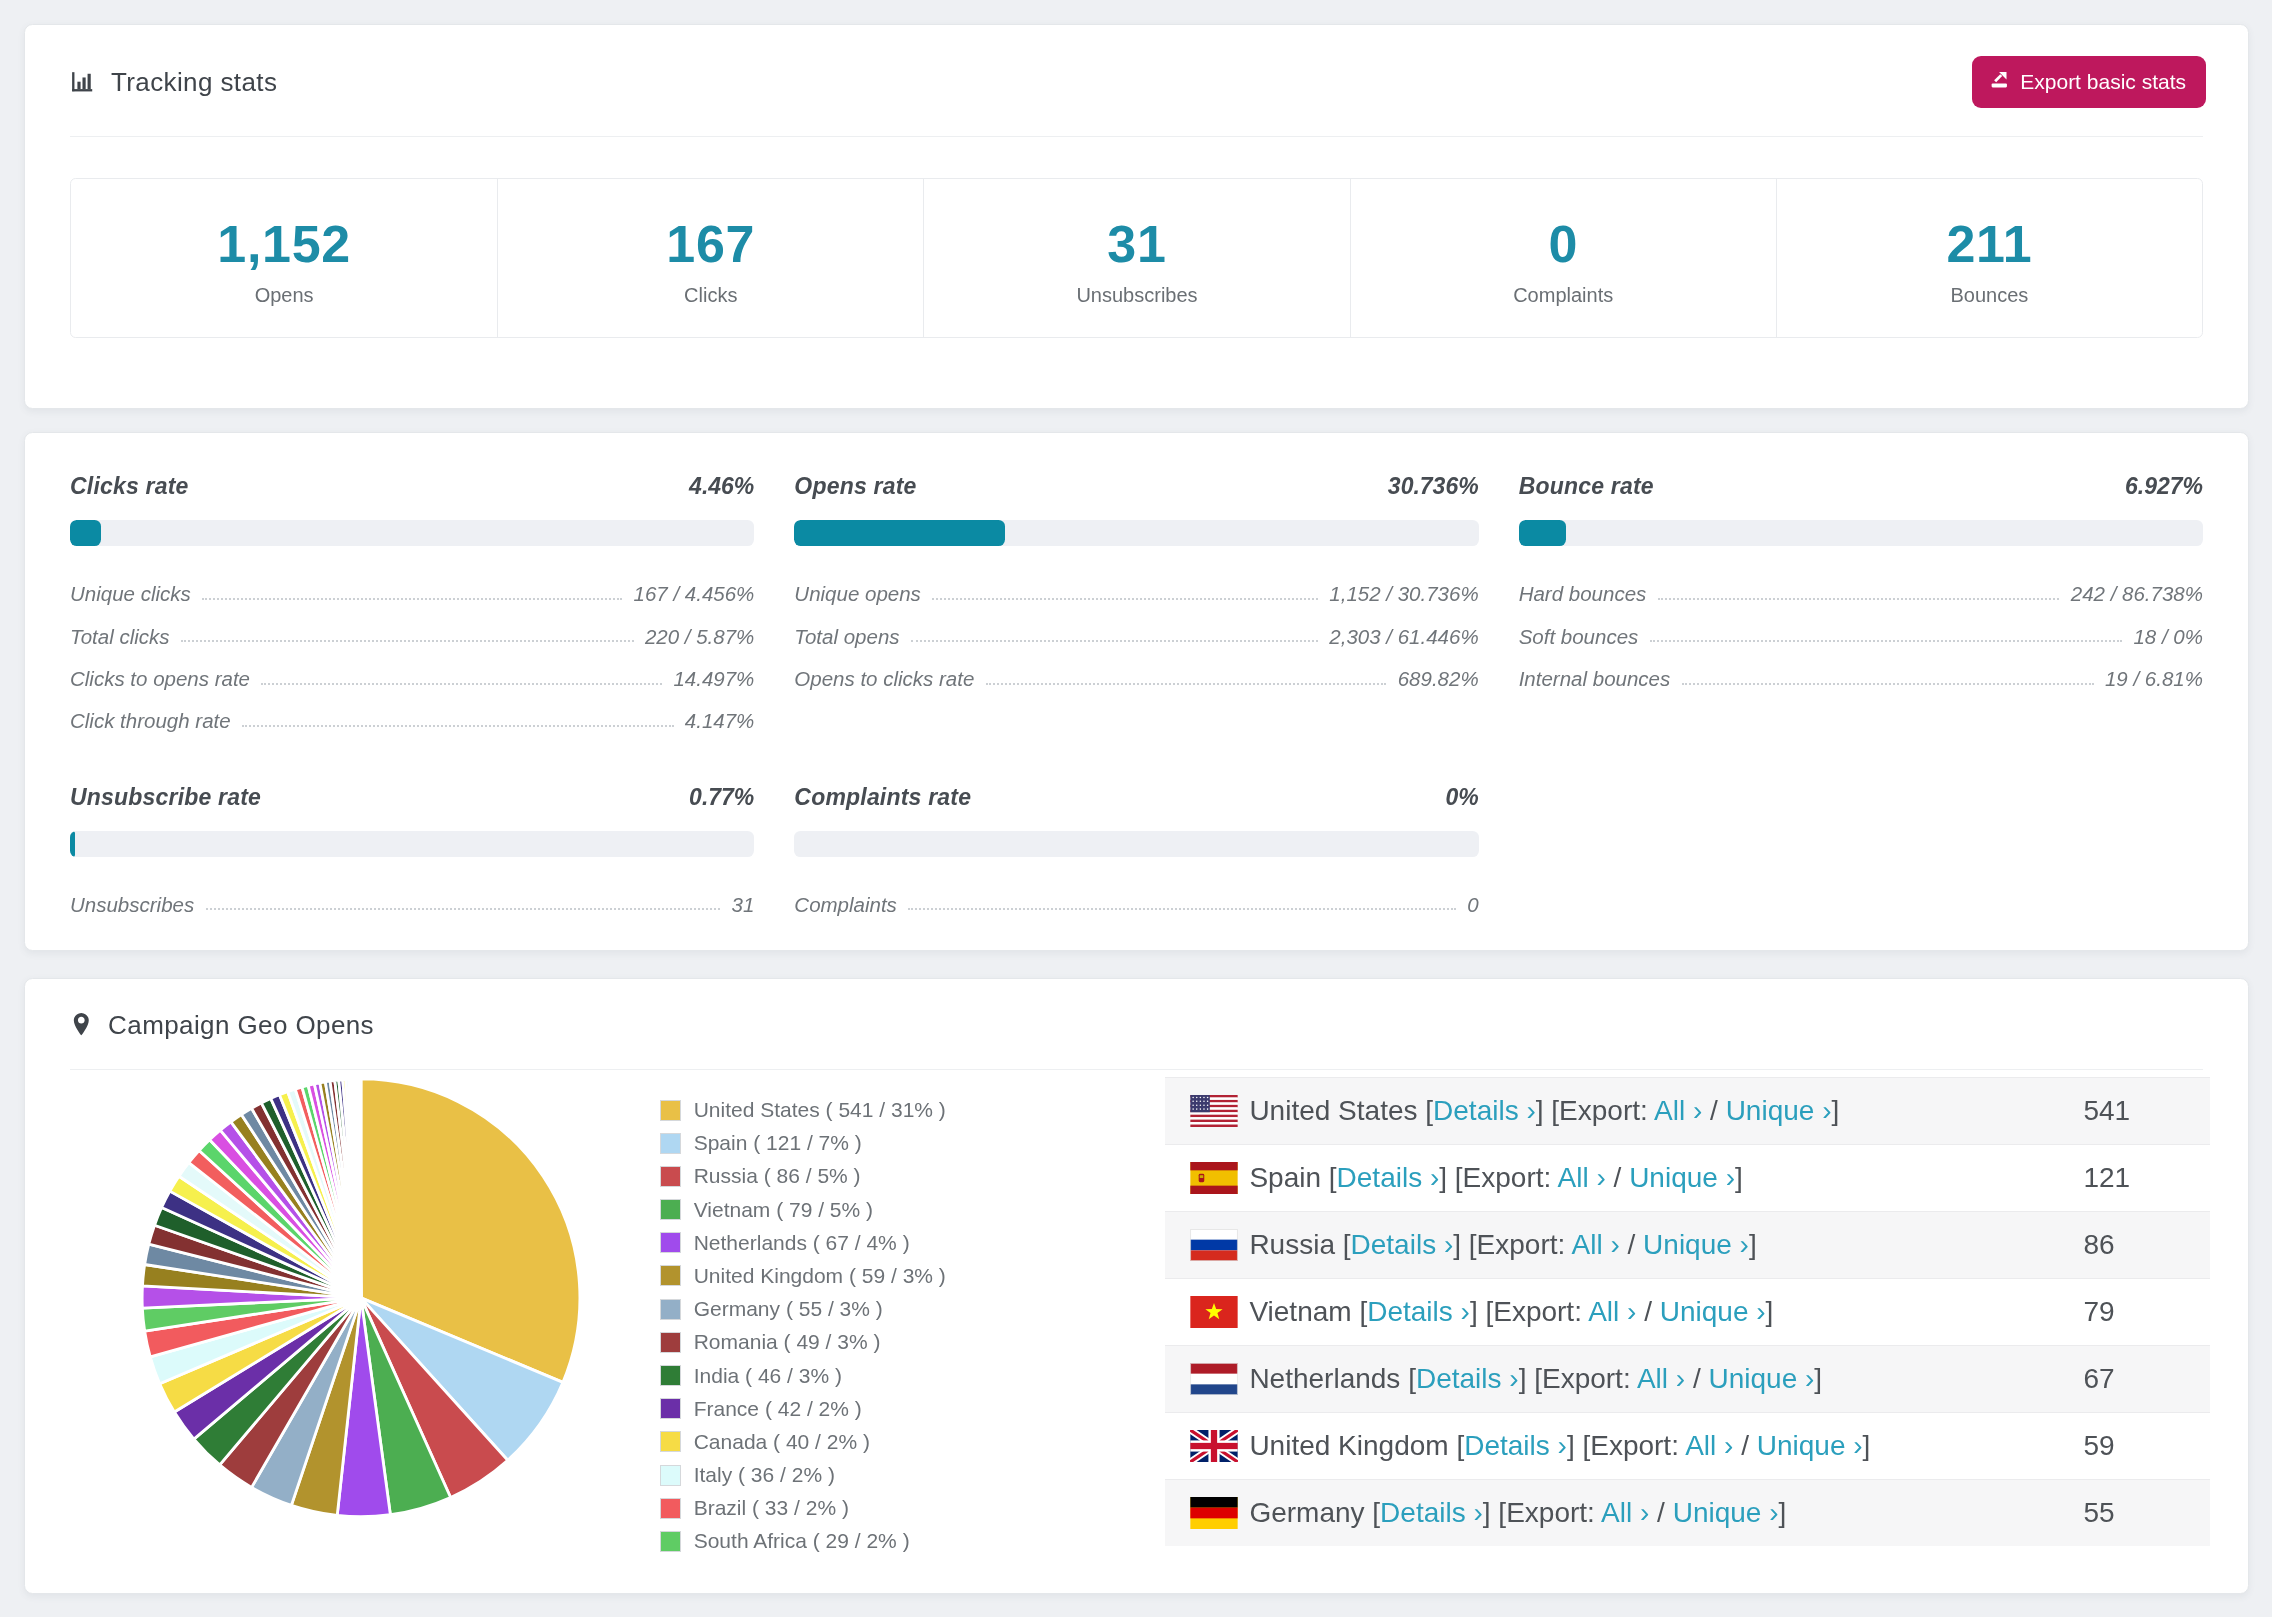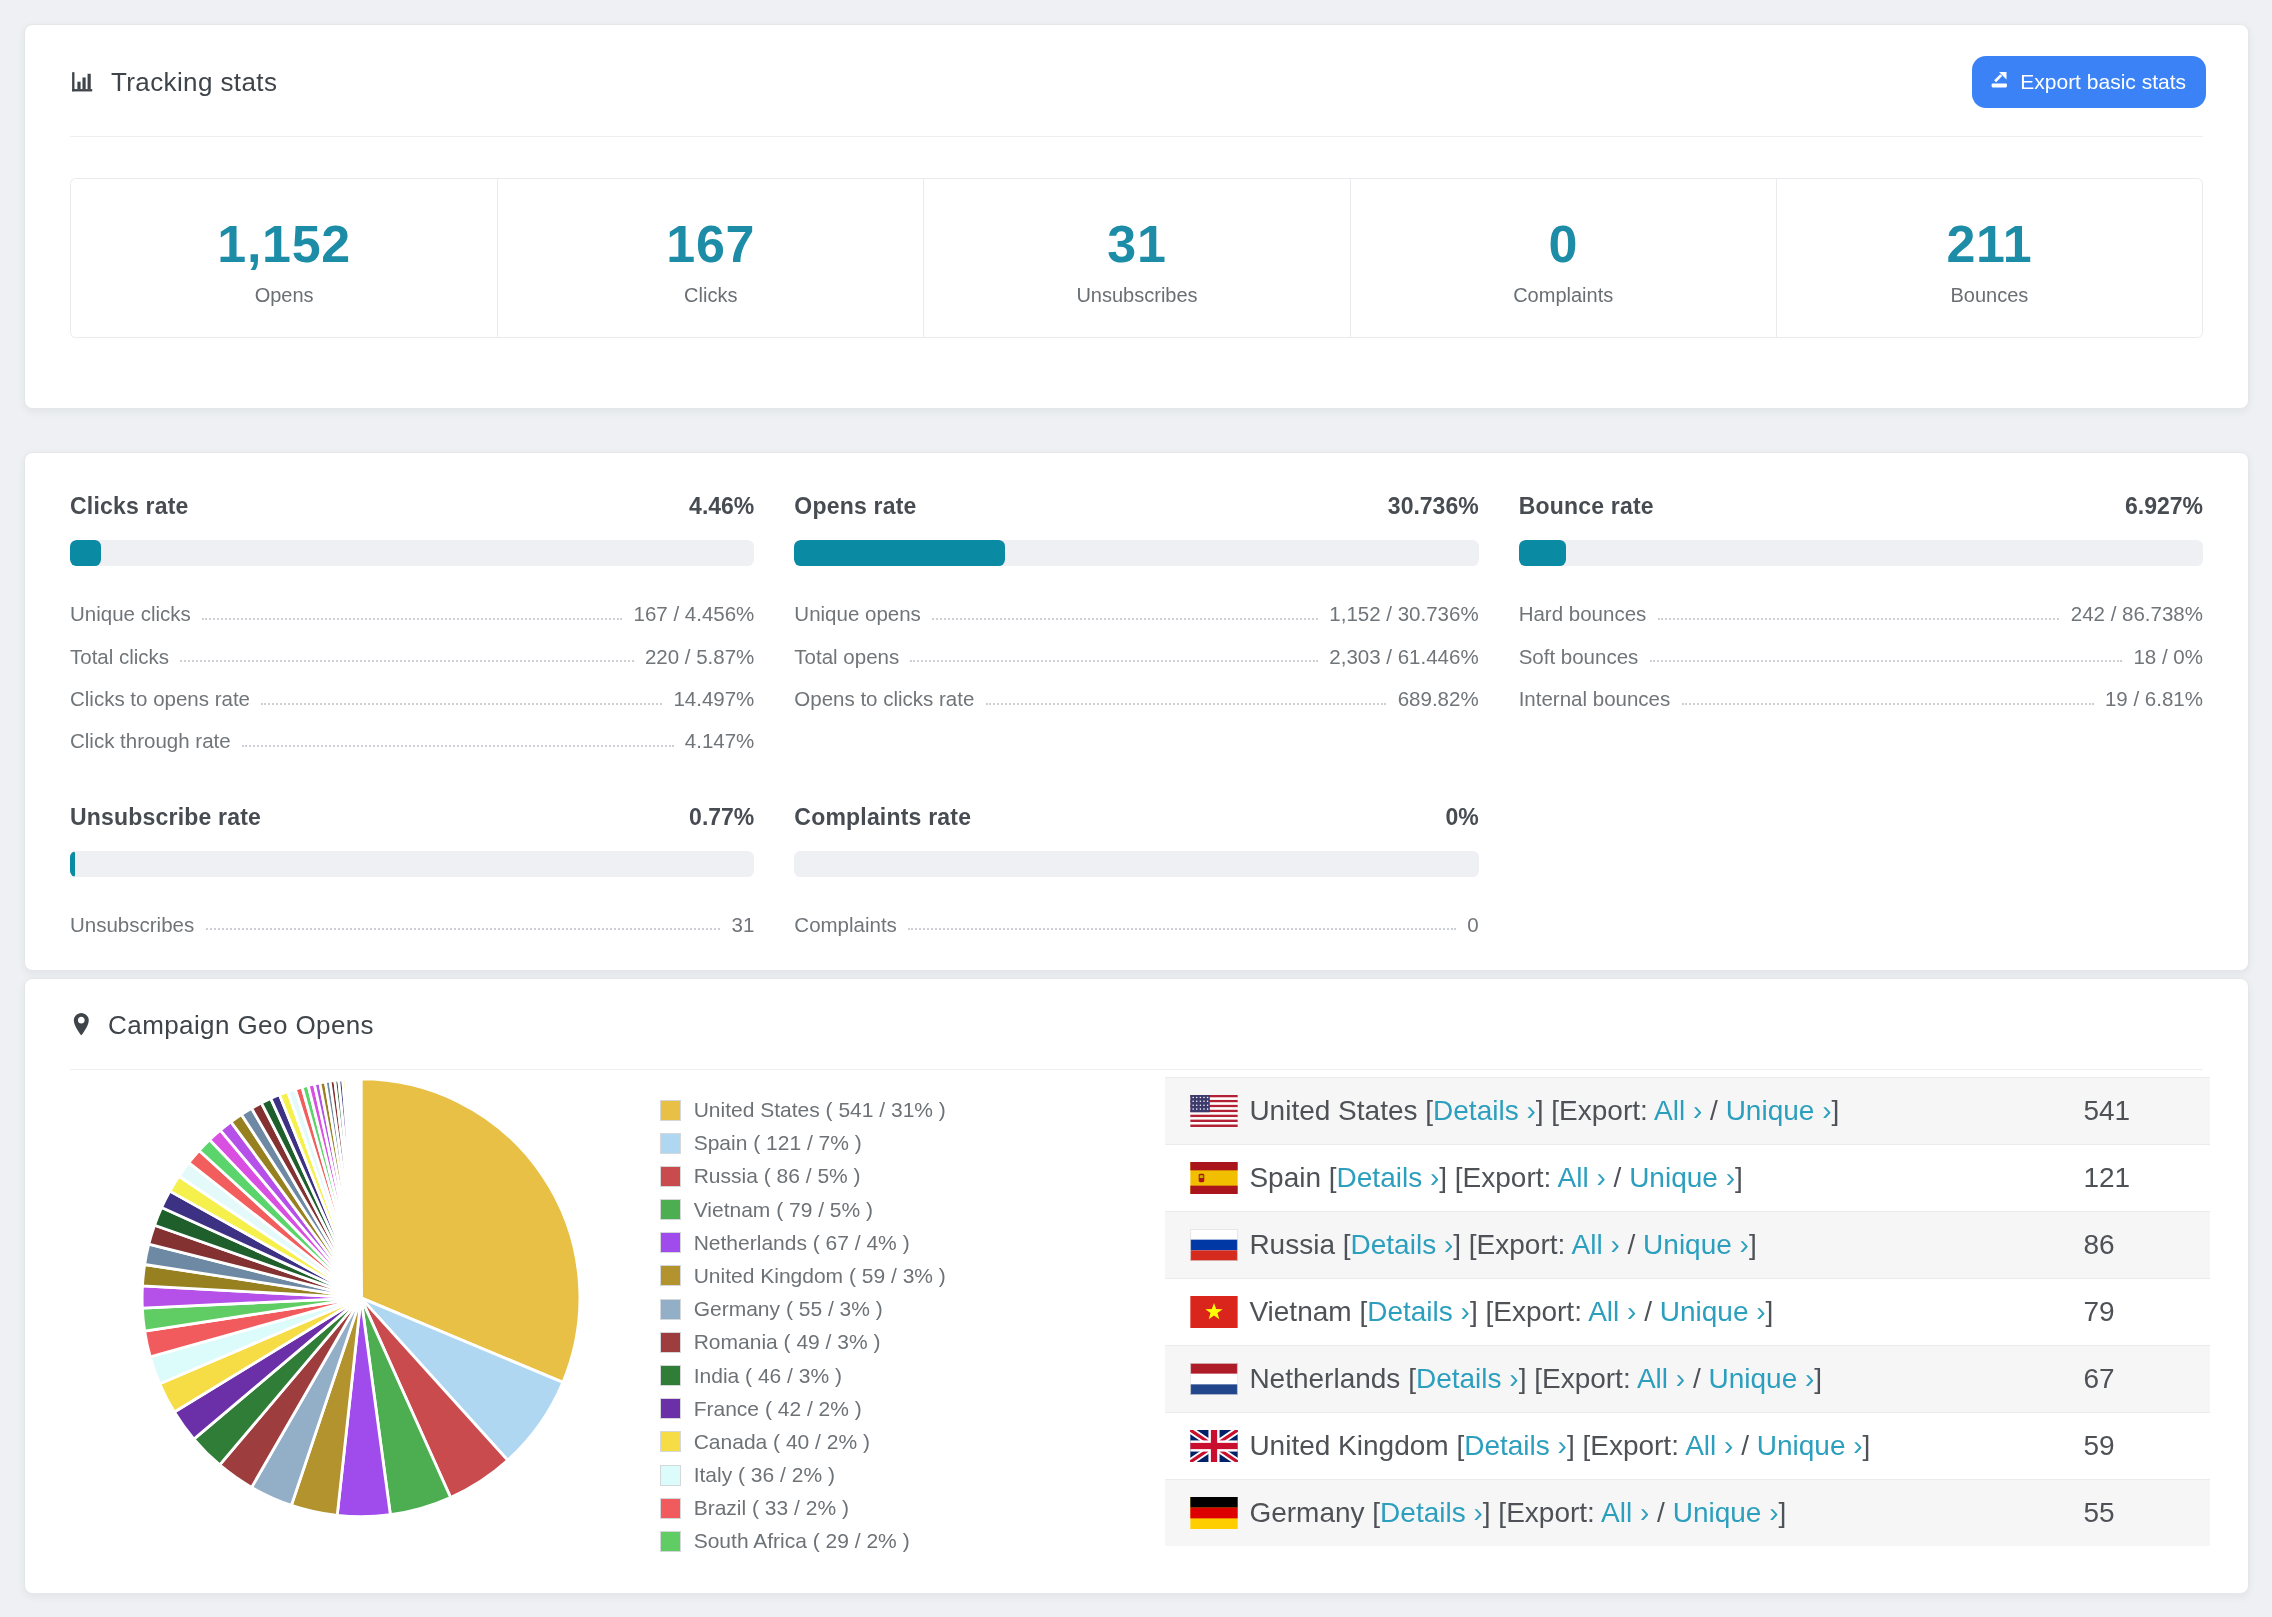--- a/index.html
+++ b/index.html
@@ -15,37 +15,37 @@
 
   .card {
     position:absolute; left:24px; width:2225px;
     background:#ffffff;
     border:1.4px solid #e4e7ea;
     border-radius:8.5px;
     box-shadow:0 2.8px 7px rgba(70,80,95,0.07);
     overflow:hidden;
   }
   #card-tracking { top:24px;  height:385px; }
-  #card-rates    { top:452px; height:519px; }
+  #card-rates    { top:432px; height:519px;font-style:italic; }
   #card-geo      { top:978px; height:616px; }
 
   
   .card-head {
     display:flex; align-items:center; justify-content:space-between;
     padding:31px 42px 28px 45px;
   }
   .head-left { display:flex; align-items:center; gap:15.5px; }
   .head-title { font-size:26px; color:#3f444a; letter-spacing:0.4px; }
   .head-icon svg { display:block; }
   .divider { border-top:1.4px solid #edeff1; margin:0 0; }
 
   .btn-export {
     display:flex; align-items:center; gap:10px;
-    background:#3b82f6; color:#fff;
-    border:none; border-radius:14px;
+    background:#be185d; color:#fff;
+    border:none; border-radius:9px;
     font-family:"Liberation Sans", sans-serif;
     font-size:21px; padding:12.7px 20px 13.4px 17px;
     cursor:pointer;
   }
 
   
   .stats-row {
     margin:41px 45px 0 45px;
     height:160px;
     border:1.4px solid #e9ebee; border-radius:5.6px;

